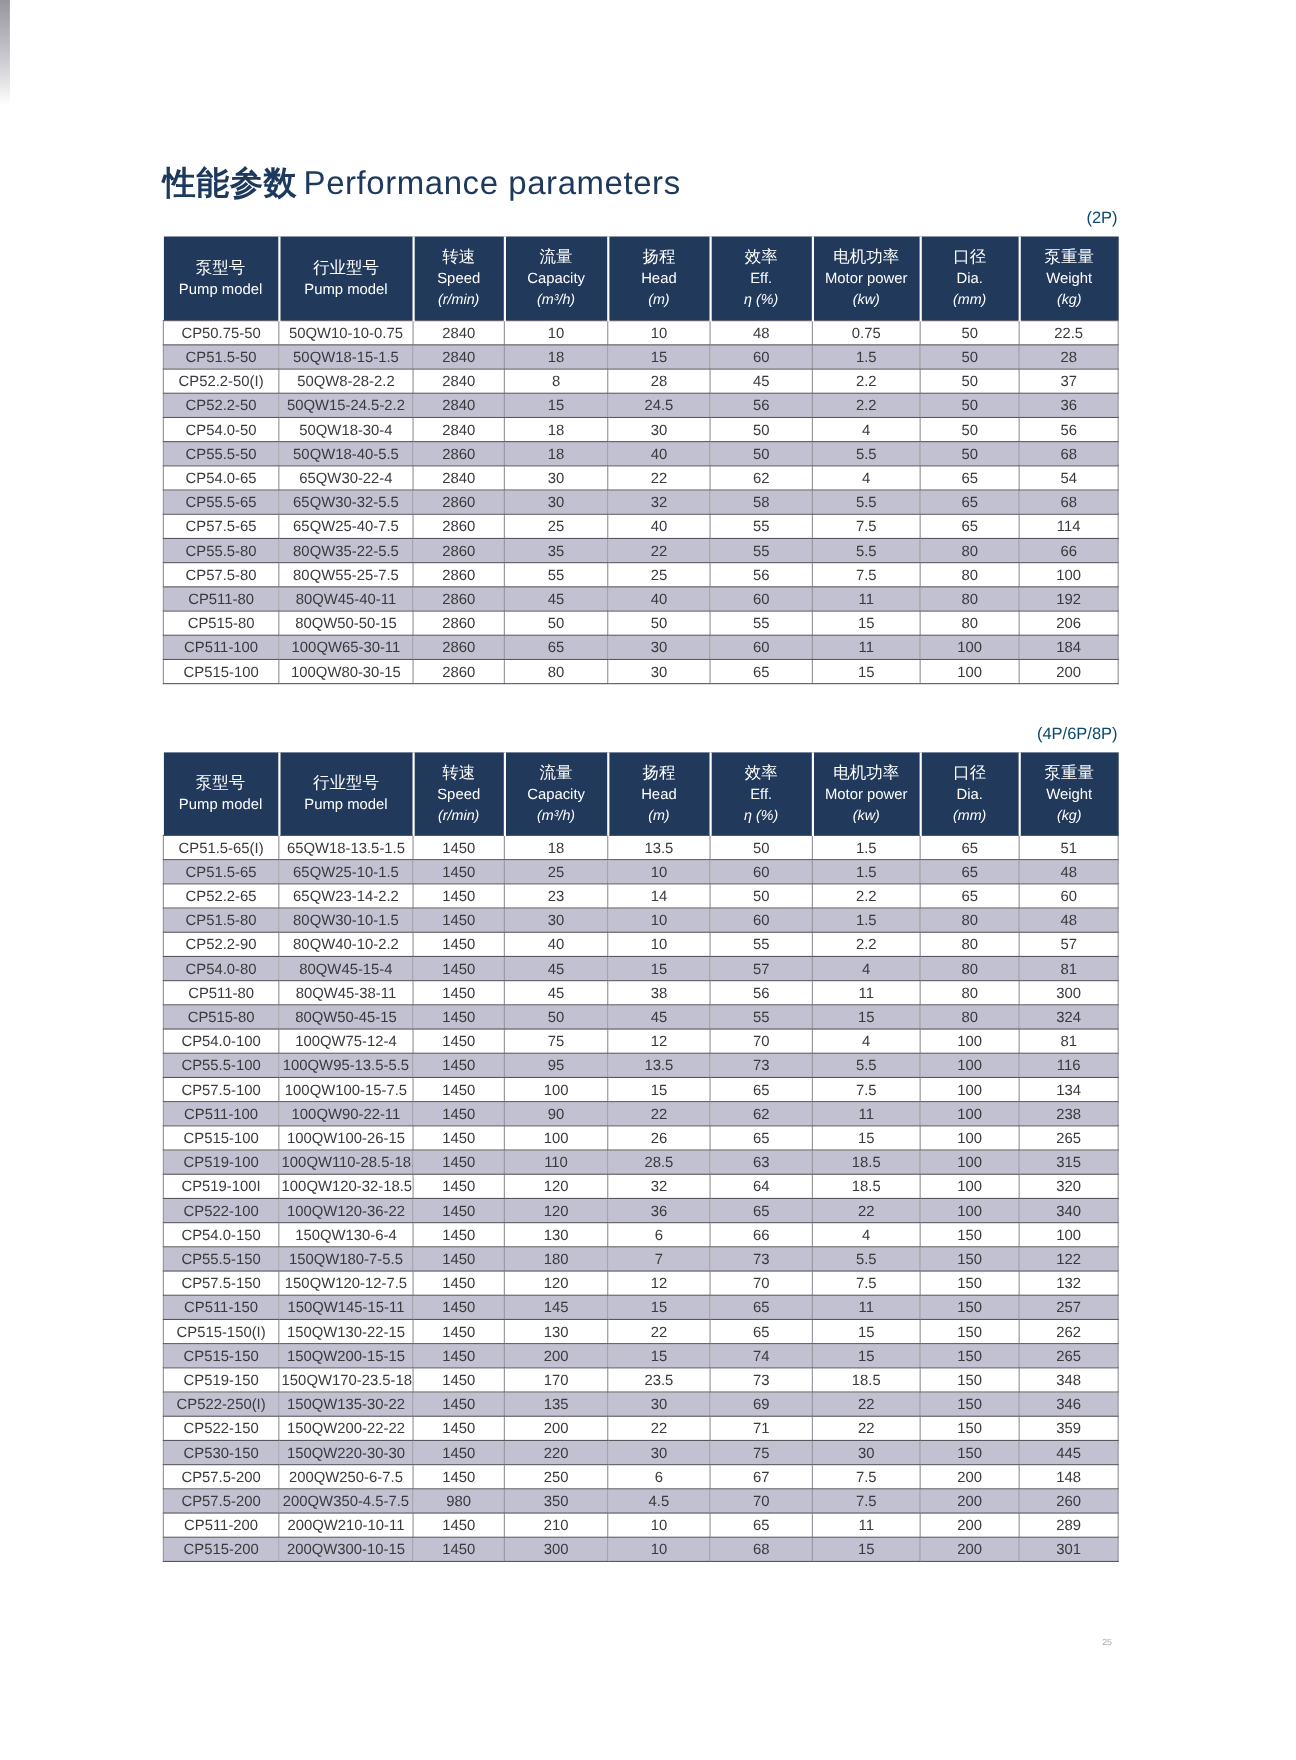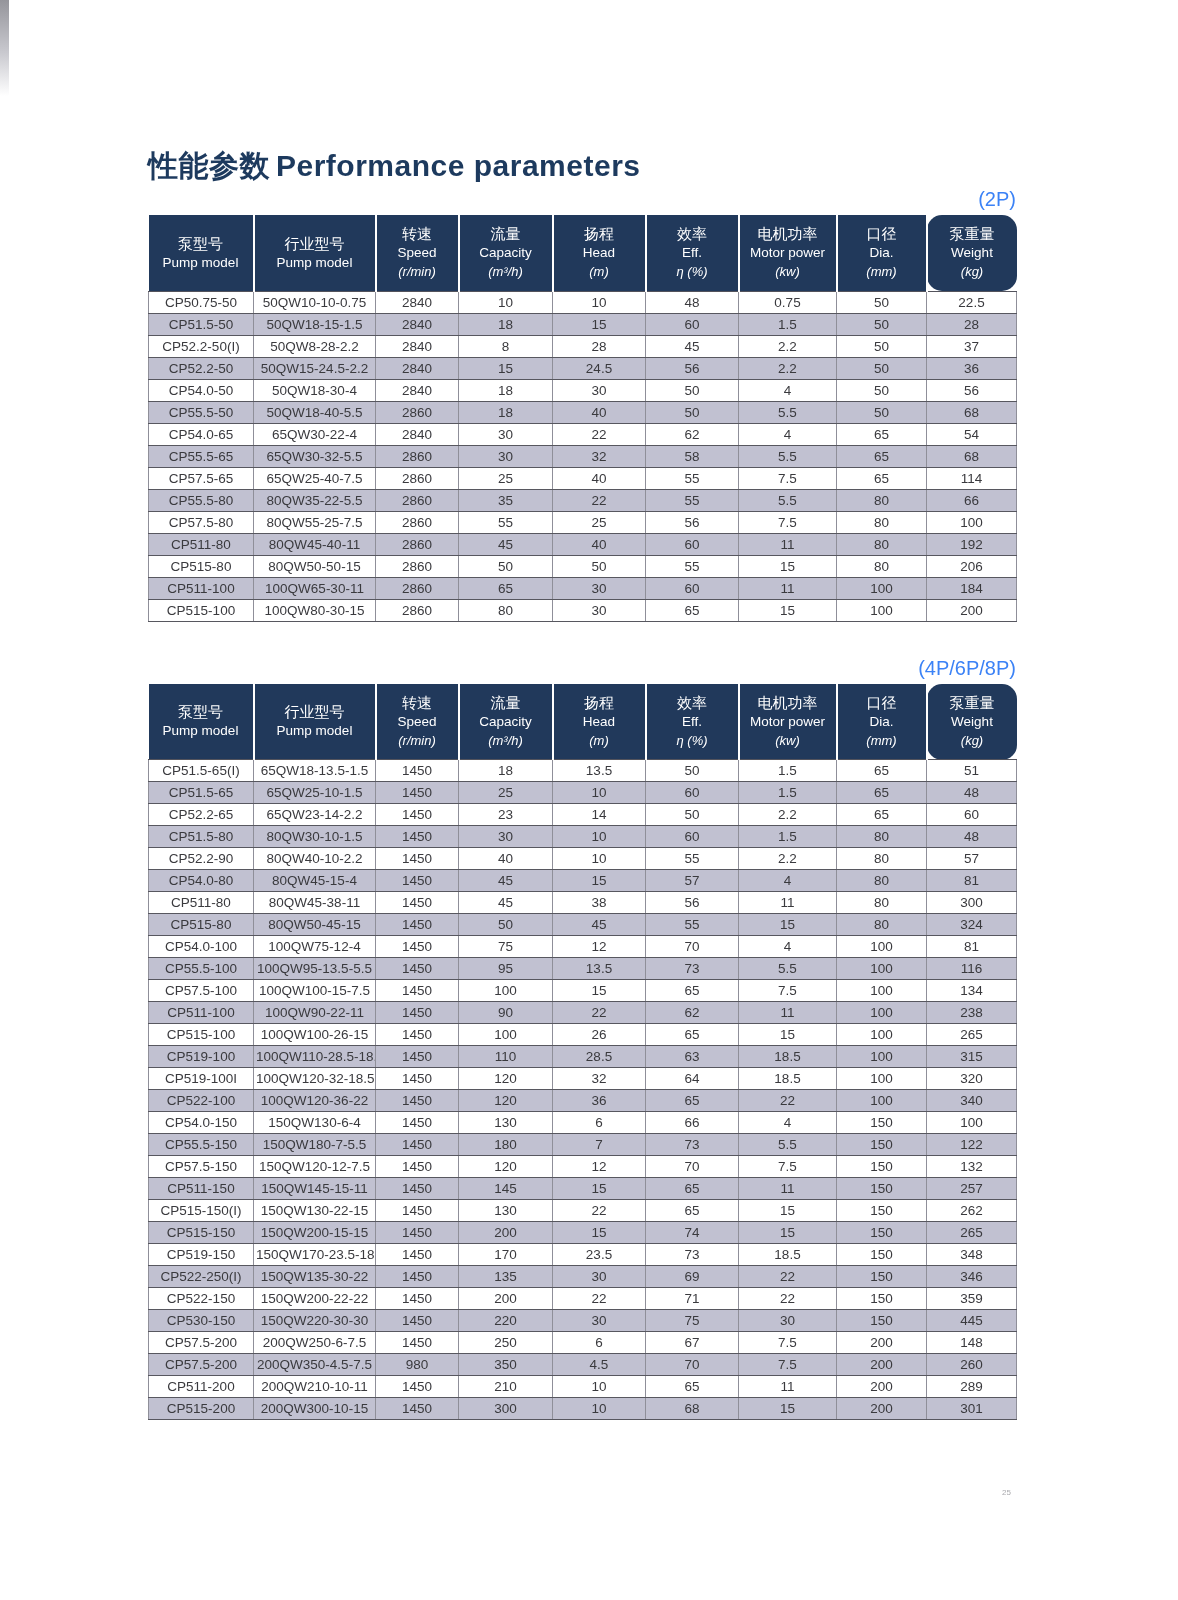--- a/index.html
+++ b/index.html
@@ -20,25 +20,25 @@
     position:absolute; left:148px; top:0; width:868px;
   }
   .page-title {
     margin-top:146px;
     font-size:30px;
     color:#1d3a5e;
     letter-spacing:0.5px;
     white-space:nowrap;
   }
   .page-title .zh { font-weight:700; margin-right:6px; }
-  .page-title .en { font-weight:700; }
+  .page-title .en { font-weight:400; }
   .table-tag {
     text-align:right;
-    font-size:20px;
-    color:#3b82f6;
+    font-size:15px;
+    color:#0c4a6e;
     margin-top:3px;
     margin-bottom:7px;
     height:18px;
     line-height:18px;
   }
   .table-tag.second { margin-top:37px; }
   table.params {
     border-collapse:collapse;
     width:868px;
     table-layout:fixed;
@@ -46,21 +46,21 @@
   table.params thead th {
     background:#21395b;
     color:#ffffff;
     font-weight:400;
     height:76px;
     vertical-align:middle;
     border-right:2px solid #ffffff;
     border-bottom:1px solid #53535c;
     padding:2px 1px;
   }
-  table.params thead th:last-child { border-right:none;border-radius:15px; }
+  table.params thead th:last-child { border-right:none; }
   .hl  { text-align:center; line-height:19px; }
   .hl0 { font-size:15px; }
   .hl1 { font-size:13.5px; }
   .hl2 { font-size:13px;font-style:italic; }
   table.params tbody td {
     height:22px;
     text-align:center;
     font-size:13.5px;
     color:#3a3a3e;
     border-top:1px solid #57575f;

